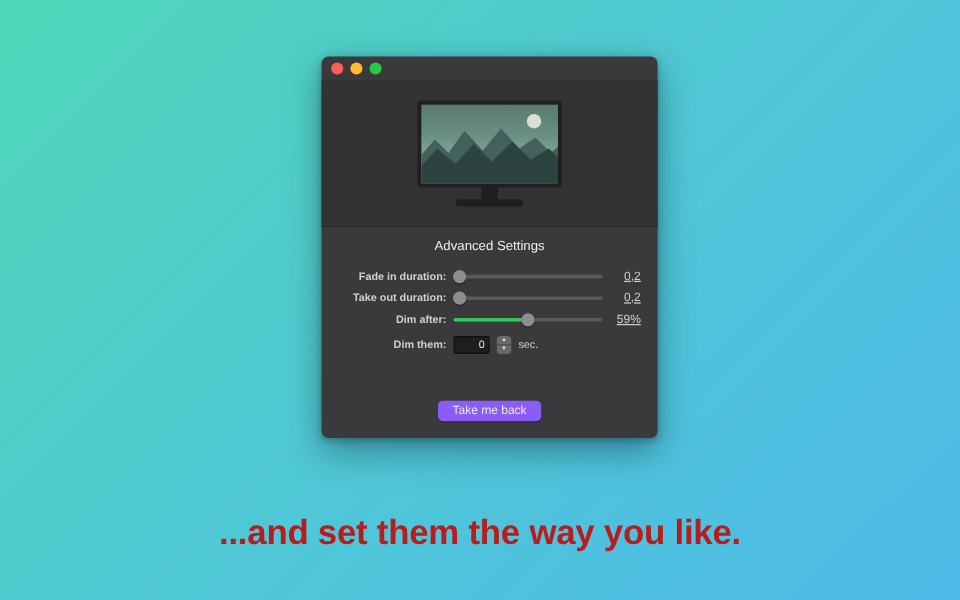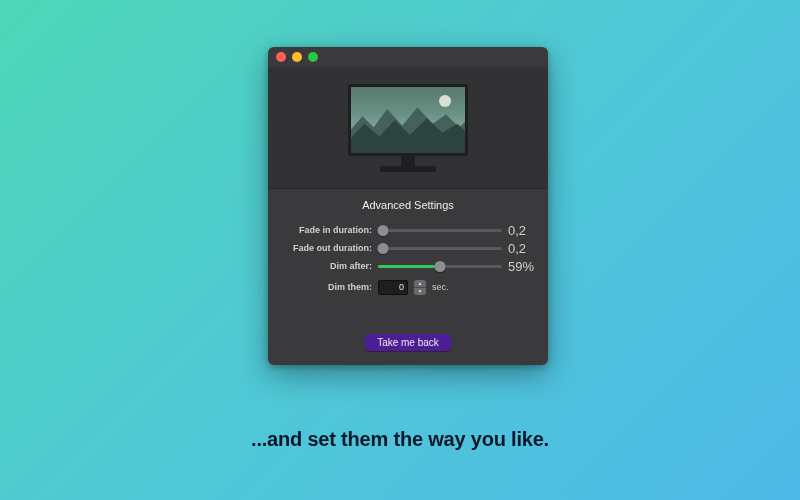--- a/index.html
+++ b/index.html
@@ -125,22 +125,24 @@
     position: absolute;
     top: 2px;
     width: 11px; height: 11px;
     background: #8e8e92;
     border-radius: 50%;
     transform: translateX(-50%);
     box-shadow: 0 1px 1px rgba(0,0,0,0.4);
   }
   .row-value {
     width: 26px;
-    font-size: 13px;
+    text-align: right;
+    font-size: 10px;
     color: #d0d0d0;
+    text-decoration: underline;
   }
   .stepper-row {
     display: flex;
     align-items: center;
     height: 20px;
     gap: 6px;
     margin-top: 2px;
   }
   .stepper-input {
     width: 30px;
@@ -175,37 +177,37 @@
     color: #d0d0d0;
     text-align: right;
   }
   .footer {
     margin-top: auto;
     display: flex;
     justify-content: center;
     padding-bottom: 2px;
   }
   .back-btn {
-    background: #4c1d95;
+    background: #8b5cf6;
     color: #eaeaea;
     border: none;
     border-radius: 4px;
     font-size: 10px;
     padding: 3px 12px;
     box-shadow: 0 1px 0 rgba(0,0,0,0.3);
     cursor: pointer;
   }
   .caption {
     position: absolute;
     left: 0; right: 0;
     top: 428px;
     text-align: center;
-    font-size: 20px;
+    font-size: 29px;
     font-weight: 700;
-    color: #0f172a;
+    color: #b91c1c;
     letter-spacing: -0.2px;
   }
 </style>
 </head>
 <body>
 
 <div class="window">
   <div class="titlebar">
     <div class="traffic tl-close"></div>
     <div class="traffic tl-min"></div>
@@ -233,21 +235,21 @@
       <div class="row-label">Fade in duration:</div>
       <div class="slider">
         <div class="slider-track"></div>
         <div class="slider-fill" style="width: 4%;"></div>
         <div class="slider-thumb" style="left: 4%;"></div>
       </div>
       <div class="row-value">0,2</div>
     </div>
 
     <div class="row">
-      <div class="row-label">Fade out duration:</div>
+      <div class="row-label">Take out duration:</div>
       <div class="slider">
         <div class="slider-track"></div>
         <div class="slider-fill" style="width: 4%;"></div>
         <div class="slider-thumb" style="left: 4%;"></div>
       </div>
       <div class="row-value">0,2</div>
     </div>
 
     <div class="row">
       <div class="row-label">Dim after:</div>

